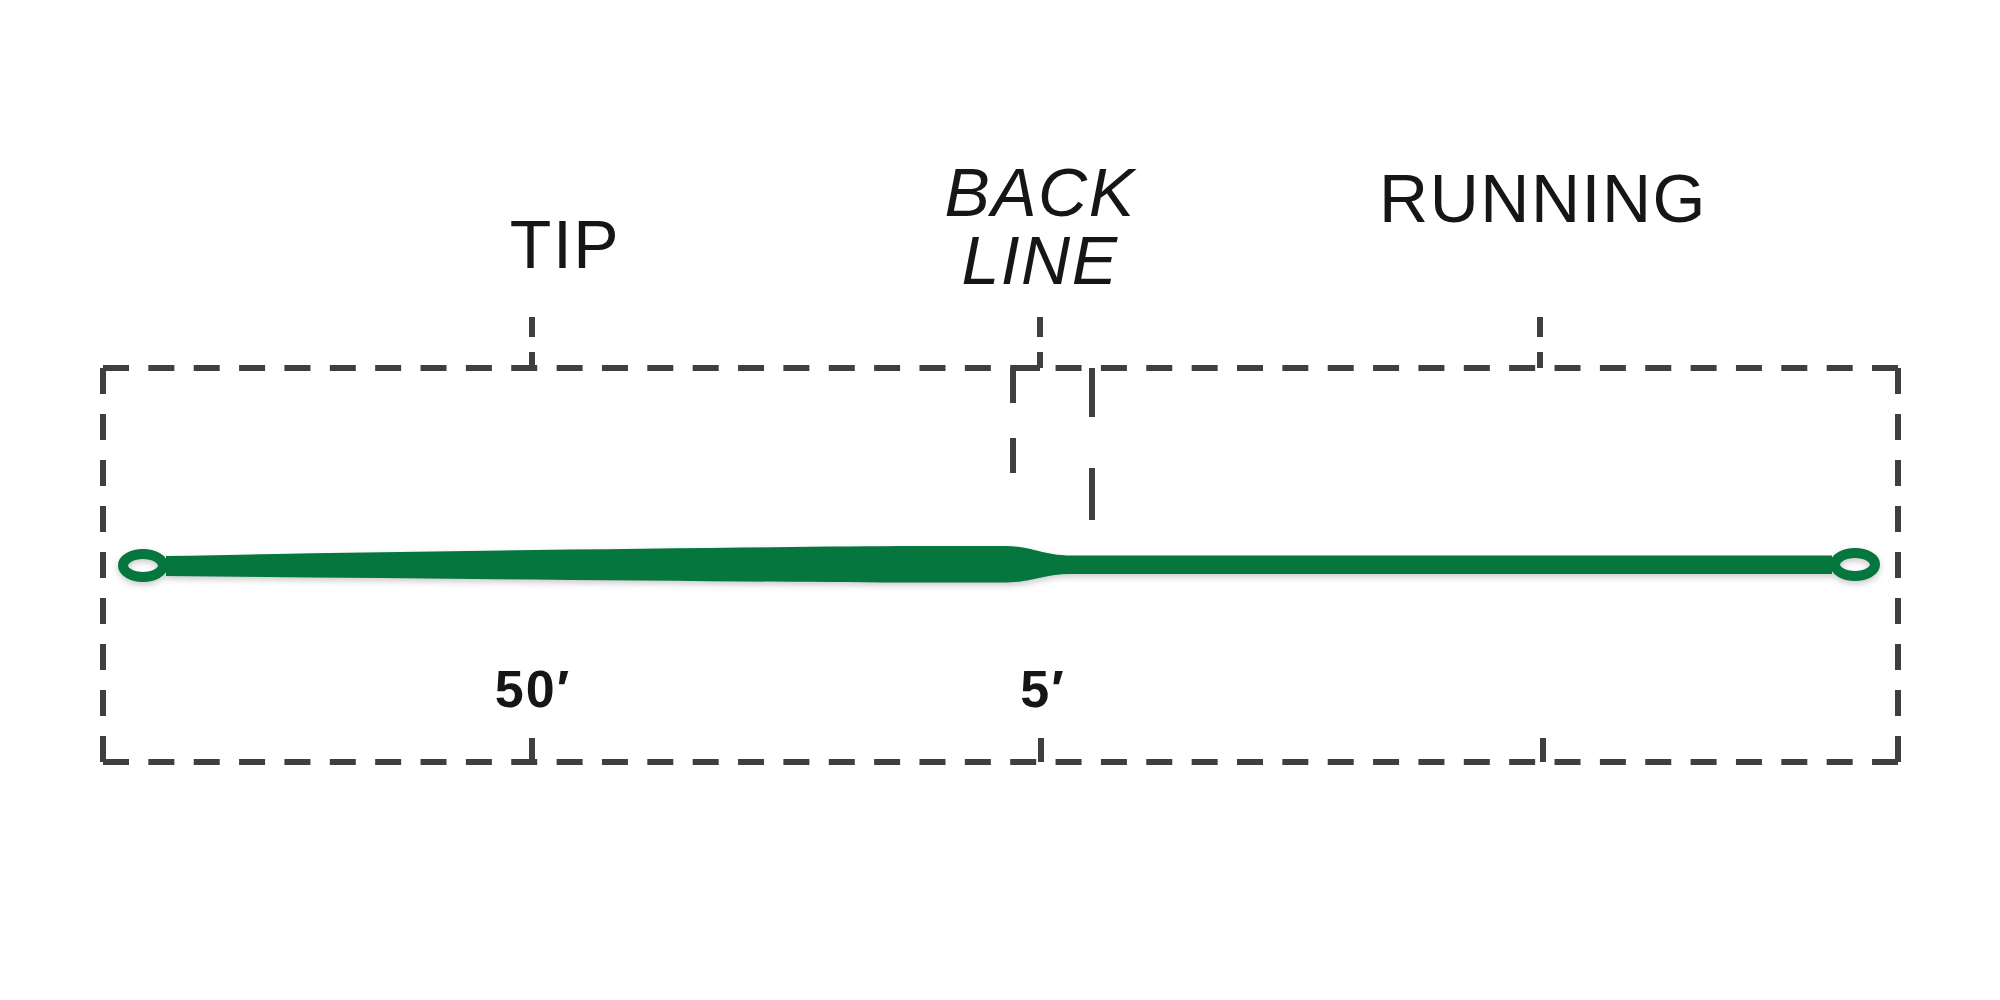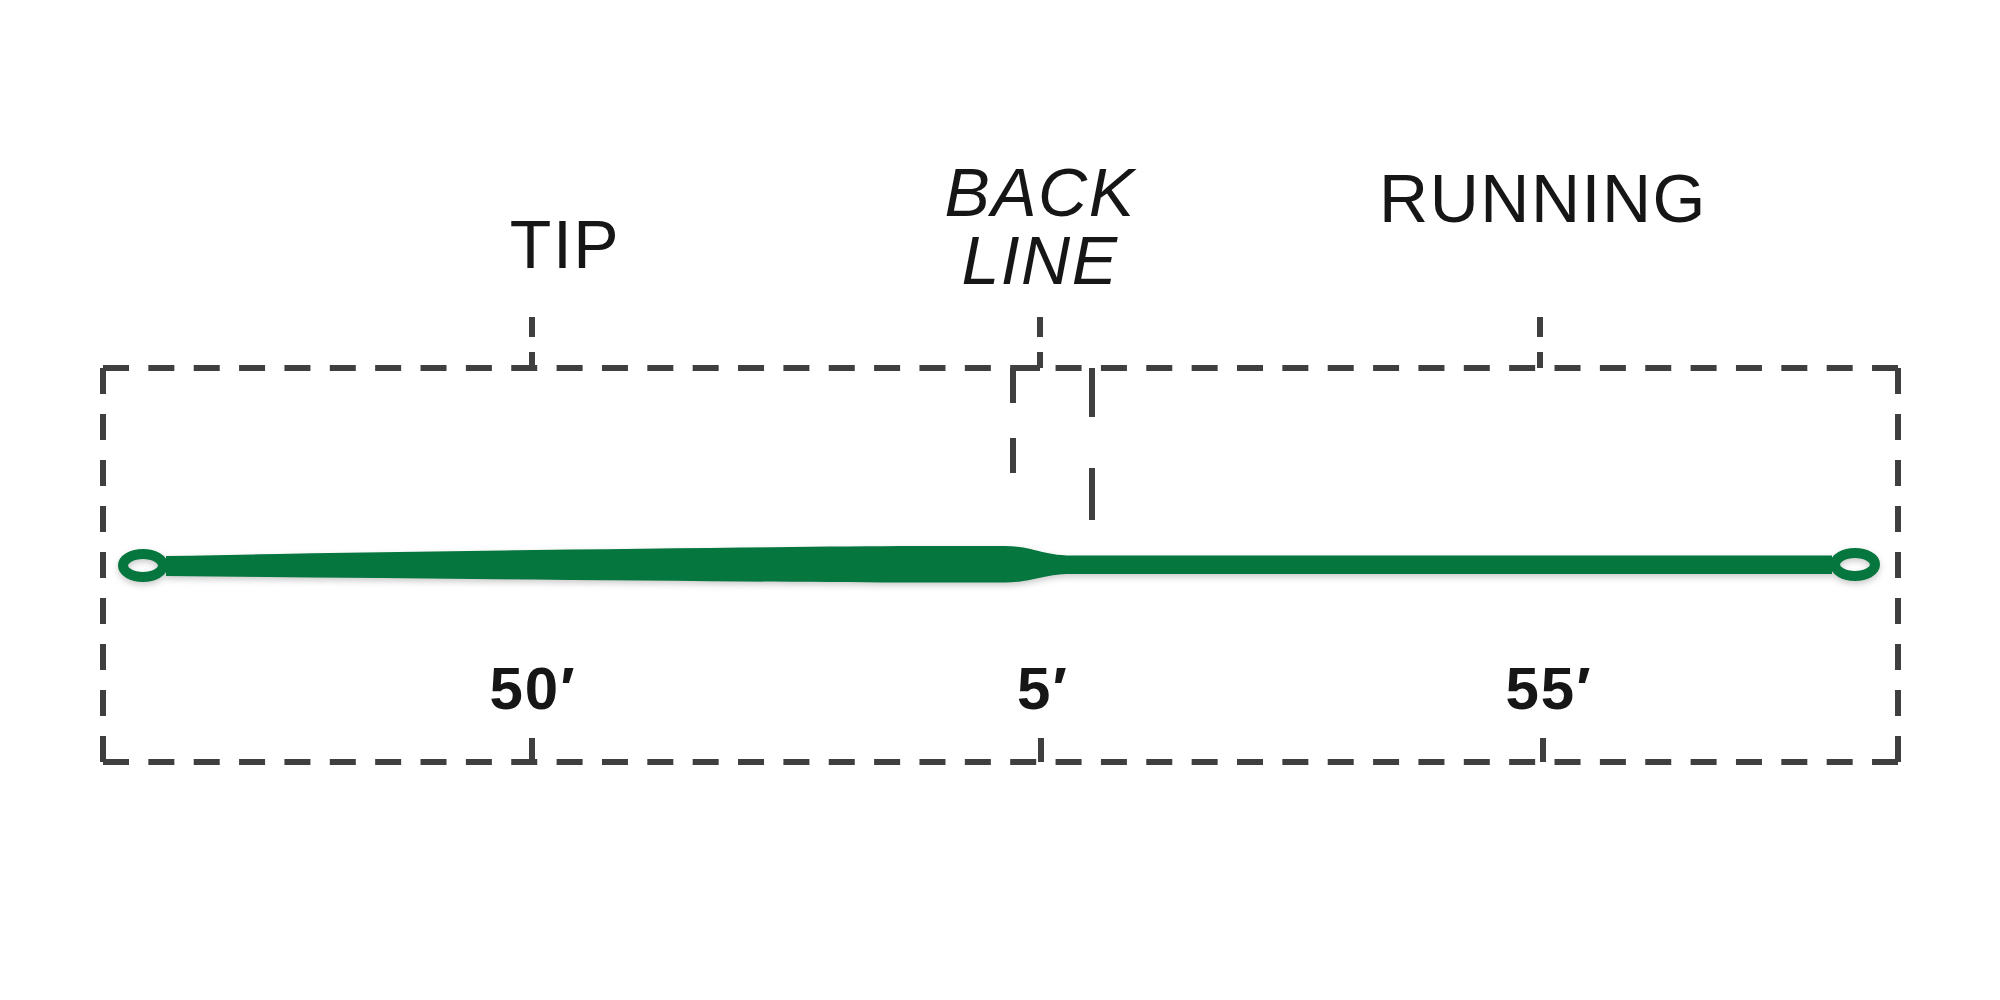--- a/index.html
+++ b/index.html
@@ -41,21 +41,21 @@
     white-space: nowrap;
     color: var(--text, #161616);
   }
   .section-label {
     font-size: 68px;
     line-height: 68px;
     font-weight: 500;
     letter-spacing: 1.5px;
   }
   .length-label {
-    font-size: 60px;
+    font-size: 52px;
     line-height: 80px;
     font-weight: 700;
     letter-spacing: 2px;
   }
 </style>
 </head>
 <body>
 
 <div class="stage">
 
@@ -105,15 +105,14 @@
   </div>
 
   <div class="label section-label" style="left:1543px; top:164px;">
     <div>RUNNING</div>
   </div>
 
   <div class="label length-label" style="left:533px; top:649px;">50′</div>
 
   <div class="label length-label" style="left:1043px; top:649px;">5′</div>
 
-  <div class="label length-label" style="left:1549px; top:649px;">55′</div>
 
 </div>
 
 </body></html>

